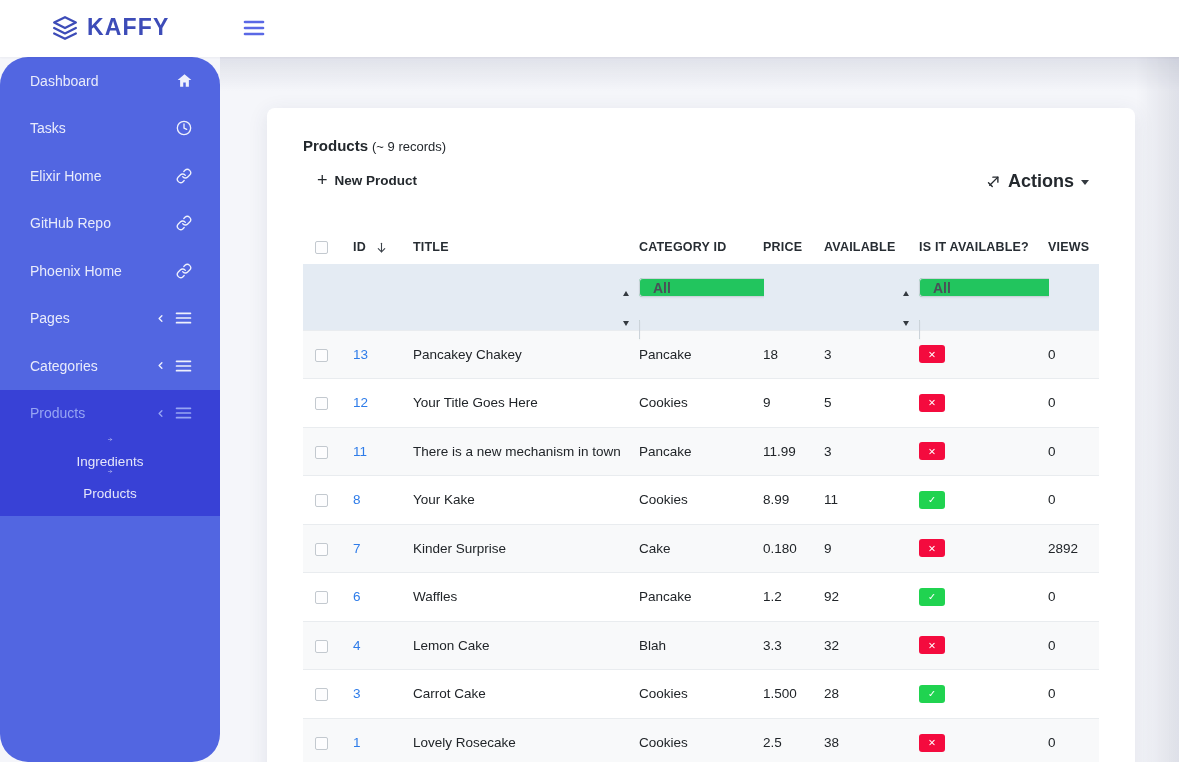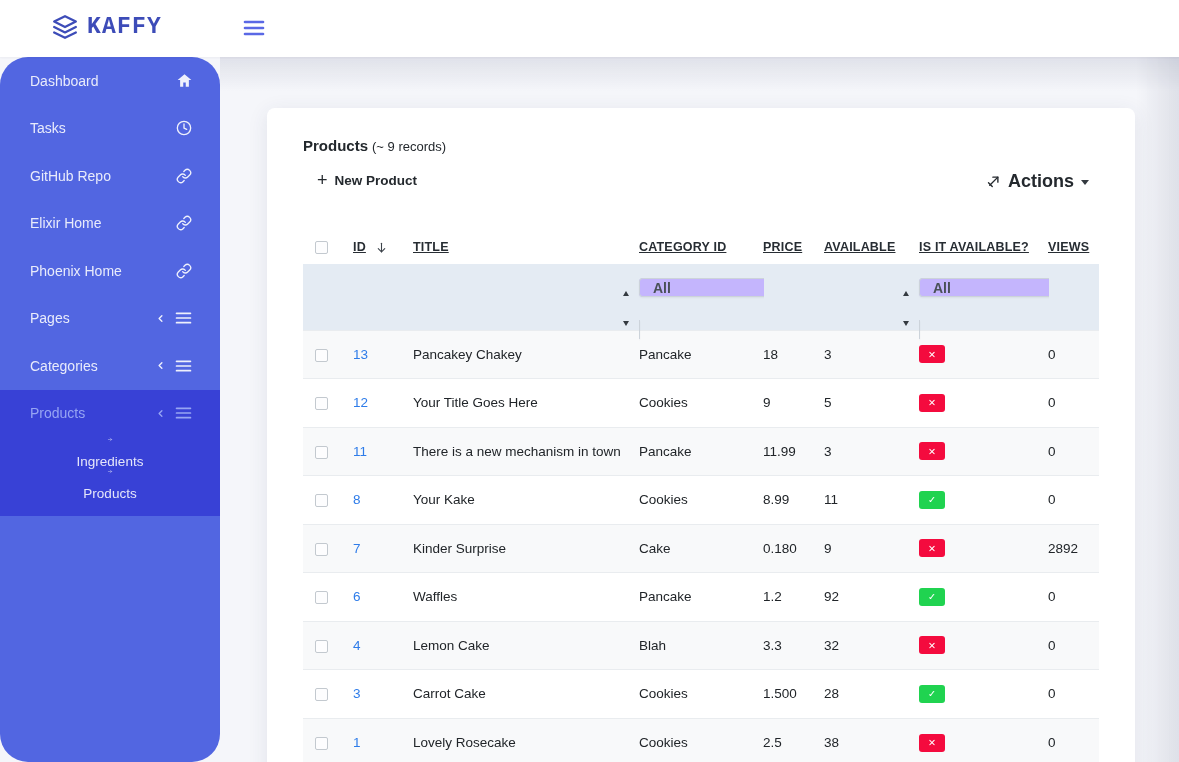--- a/index.html
+++ b/index.html
@@ -2,21 +2,21 @@
 <html><head>
 <meta charset="utf-8">
 <style>
   * { margin:0; padding:0; box-sizing:border-box; }
   html,body { width:1179px; height:762px; overflow:hidden;
     font-family:"Liberation Sans","DejaVu Sans",sans-serif; background:#f5f6fa; }
 
   
   .topbar { position:fixed; top:0; left:0; width:1179px; height:57px; background:#ffffff; z-index:5;
     box-shadow:0 1px 2px rgba(30,40,80,0.05); }
-  .logo { position:absolute; left:52px; top:14px; display:flex; align-items:flex-end; gap:9px; text-decoration:none;font-family:Liberation Mono, monospace; }
+  .logo { position:absolute; left:52px; top:14px; display:flex; align-items:flex-end; gap:9px; text-decoration:none; }
   .logo-text { font-size:23px; font-weight:700; letter-spacing:1.2px; color:#3d4cb8; }
   .menu-toggle { position:absolute; left:243px; top:19px; width:22px; height:18px; background:none; border:0; cursor:pointer; padding:0; }
 
   
   .vignette-top { position:fixed; left:220px; right:0; top:57px; height:34px; pointer-events:none; z-index:0;
     background:linear-gradient(to bottom, rgba(140,146,170,0.20), rgba(140,146,170,0)); }
   .vignette-right { position:fixed; right:0; top:57px; bottom:0; width:42px; pointer-events:none; z-index:0;
     background:linear-gradient(to left, rgba(120,126,152,0.18), rgba(120,126,152,0)); }
 
   
@@ -52,31 +52,31 @@
   .actions-btn { position:absolute; right:46px; top:63px; display:flex; align-items:center; gap:7px;
     background:none; border:0; cursor:pointer; font-family:inherit; }
   .actions-label { font-size:18px; font-weight:700; color:#24292e; }
   .caret-down { width:0; height:0; border-left:4px solid transparent; border-right:4px solid transparent;
     border-top:5px solid #343a40; margin-top:2px; }
 
   
   .table-wrap { position:absolute; left:36px; top:122px; width:796px; }
   table { width:796px; border-collapse:collapse; table-layout:fixed; }
   th, td { text-align:left; padding:0; vertical-align:middle; }
-  thead .head-row th { height:34px; font-size:12.5px; font-weight:700; color:#272d33; letter-spacing:0.2px;text-decoration:underline; }
+  thead .head-row th { height:34px; font-size:12.5px; font-weight:700; color:#272d33; letter-spacing:0.2px; }
   thead .filter-row td { height:66px; background:#e4ebf3; }
   tbody td { height:48.5px; font-size:13.5px; color:#212529; border-top:1px solid #e9ecef; }
   tbody tr:nth-child(odd) { background:#f8f9fa; }
 
   .cb { display:inline-block; width:13px; height:13px; background:#fdfdfe; border:1px solid #c3c9cf;
     border-radius:2px; margin-left:12px; cursor:pointer; vertical-align:middle; }
   .id-head { display:flex; align-items:center; gap:9px; cursor:pointer; }
   .id-link { color:#2e7ce9; text-decoration:none; cursor:pointer; }
 
-  .select-wrap { position:relative; width:97px; height:37px; background:#c4b5fd; border:1px solid #ccd3da;
+  .select-wrap { position:relative; width:97px; height:37px; background:#22c55e; border:1px solid #ccd3da;
     border-radius:4px; box-shadow:0 1px 2px rgba(0,0,0,0.05); }
   .select-wrap select { appearance:none; -webkit-appearance:none; width:100%; height:100%; border:0;
     background:transparent; padding:0 24px 0 13px; font-family:inherit; font-size:14px; font-weight:700;
     color:#495057; cursor:pointer; outline:none; }
   .select-wrap::before { content:""; position:absolute; right:11px; top:12px; pointer-events:none;
     border-left:3.5px solid transparent; border-right:3.5px solid transparent; border-bottom:5px solid #343a40; }
   .select-wrap::after { content:""; position:absolute; right:11px; bottom:12px; pointer-events:none;
     border-left:3.5px solid transparent; border-right:3.5px solid transparent; border-top:5px solid #343a40; }
 
   .badge { display:inline-flex; width:26px; height:18px; align-items:center; justify-content:center;
@@ -123,31 +123,31 @@
     <span class="side-label">Tasks</span>
     <span class="side-icons">
       <svg width="16" height="16" viewBox="0 0 24 24" fill="none" stroke="rgba(255,255,255,0.9)" stroke-width="2" stroke-linecap="round">
         <circle cx="12" cy="12" r="10"></circle>
         <polyline points="12 6 12 12 16 14"></polyline>
       </svg>
     </span>
   </div>
 
   <div class="side-item">
-    <span class="side-label">GitHub Repo</span>
+    <span class="side-label">Elixir Home</span>
     <span class="side-icons">
       <svg width="16" height="16" viewBox="0 0 24 24" fill="none" stroke="rgba(255,255,255,0.9)" stroke-width="2" stroke-linecap="round" stroke-linejoin="round">
         <path d="M10 13a5 5 0 0 0 7.54.54l3-3a5 5 0 0 0-7.07-7.07l-1.72 1.71"></path>
         <path d="M14 11a5 5 0 0 0-7.54-.54l-3 3a5 5 0 0 0 7.07 7.07l1.71-1.71"></path>
       </svg>
     </span>
   </div>
 
   <div class="side-item">
-    <span class="side-label">Elixir Home</span>
+    <span class="side-label">GitHub Repo</span>
     <span class="side-icons">
       <svg width="16" height="16" viewBox="0 0 24 24" fill="none" stroke="rgba(255,255,255,0.9)" stroke-width="2" stroke-linecap="round" stroke-linejoin="round">
         <path d="M10 13a5 5 0 0 0 7.54.54l3-3a5 5 0 0 0-7.07-7.07l-1.72 1.71"></path>
         <path d="M14 11a5 5 0 0 0-7.54-.54l-3 3a5 5 0 0 0 7.07 7.07l1.71-1.71"></path>
       </svg>
     </span>
   </div>
 
   <div class="side-item">
     <span class="side-label">Phoenix Home</span>

